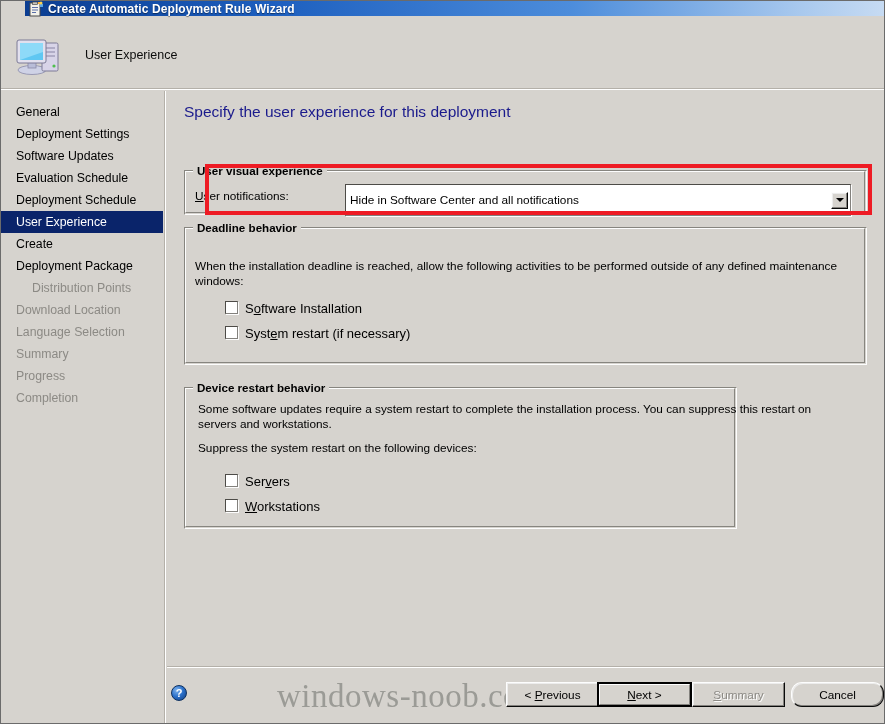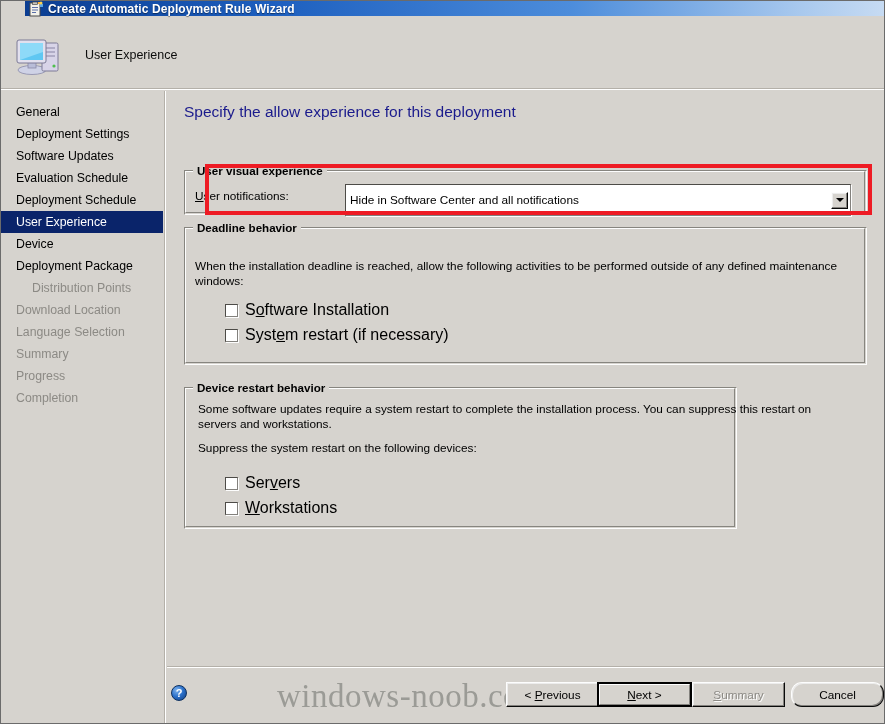--- a/index.html
+++ b/index.html
@@ -174,22 +174,22 @@
   }
 
   .body-text {
     position: absolute;
     font-size: 11.8px; color: #000;
     line-height: 15px;
   }
 
   .checkrow {
     position: absolute;
-    display: flex; align-items: center;
-    font-size: 16px; color: #000; white-space: nowrap;
+    display: flex; align-items: flex-start;
+    font-size: 13px; color: #000; white-space: nowrap;
     cursor: default;
   }
   .checkbox {
     width: 13px; height: 13px; flex: none;
     background: #ffffff;
     border: 1px solid #83817d;
     border-top-color: #4d4b47; border-left-color: #4d4b47;
     box-shadow: 1px 1px 0 #fdfdfd;
     margin-right: 7px;
   }
@@ -289,34 +289,34 @@
   </div>
   <div id="headerline"></div>
 
   <div id="sidebar">
     <div class="nav-item">General</div>
     <div class="nav-item">Deployment Settings</div>
     <div class="nav-item">Software Updates</div>
     <div class="nav-item">Evaluation Schedule</div>
     <div class="nav-item">Deployment Schedule</div>
     <div class="nav-item selected">User Experience</div>
-    <div class="nav-item">Device</div>
+    <div class="nav-item">Create</div>
     <div class="nav-item">Deployment Package</div>
     <div class="nav-item sub disabled">Distribution Points</div>
     <div class="nav-item disabled">Download Location</div>
     <div class="nav-item disabled">Language Selection</div>
     <div class="nav-item disabled">Summary</div>
     <div class="nav-item disabled">Progress</div>
     <div class="nav-item disabled">Completion</div>
   </div>
   <div id="navdivider"></div>
 
   <div id="main">
 
-    <div id="page-title">Specify the allow experience for this deployment</div>
+    <div id="page-title">Specify the user experience for this deployment</div>
 
     <div class="groupbox" id="gb-visual">
       <span class="gb-legend">User visual experience</span>
     </div>
     <div class="field-label" style="left:28px; top:98px;"><span class="acc">U</span>ser notifications:</div>
     <div class="combobox" style="left:178px; top:93px; width:506px; height:32px;">
       <span class="cb-text">Hide in Software Center and all notifications</span>
       <span class="cb-arrow">
           <i></i>
         </span>

